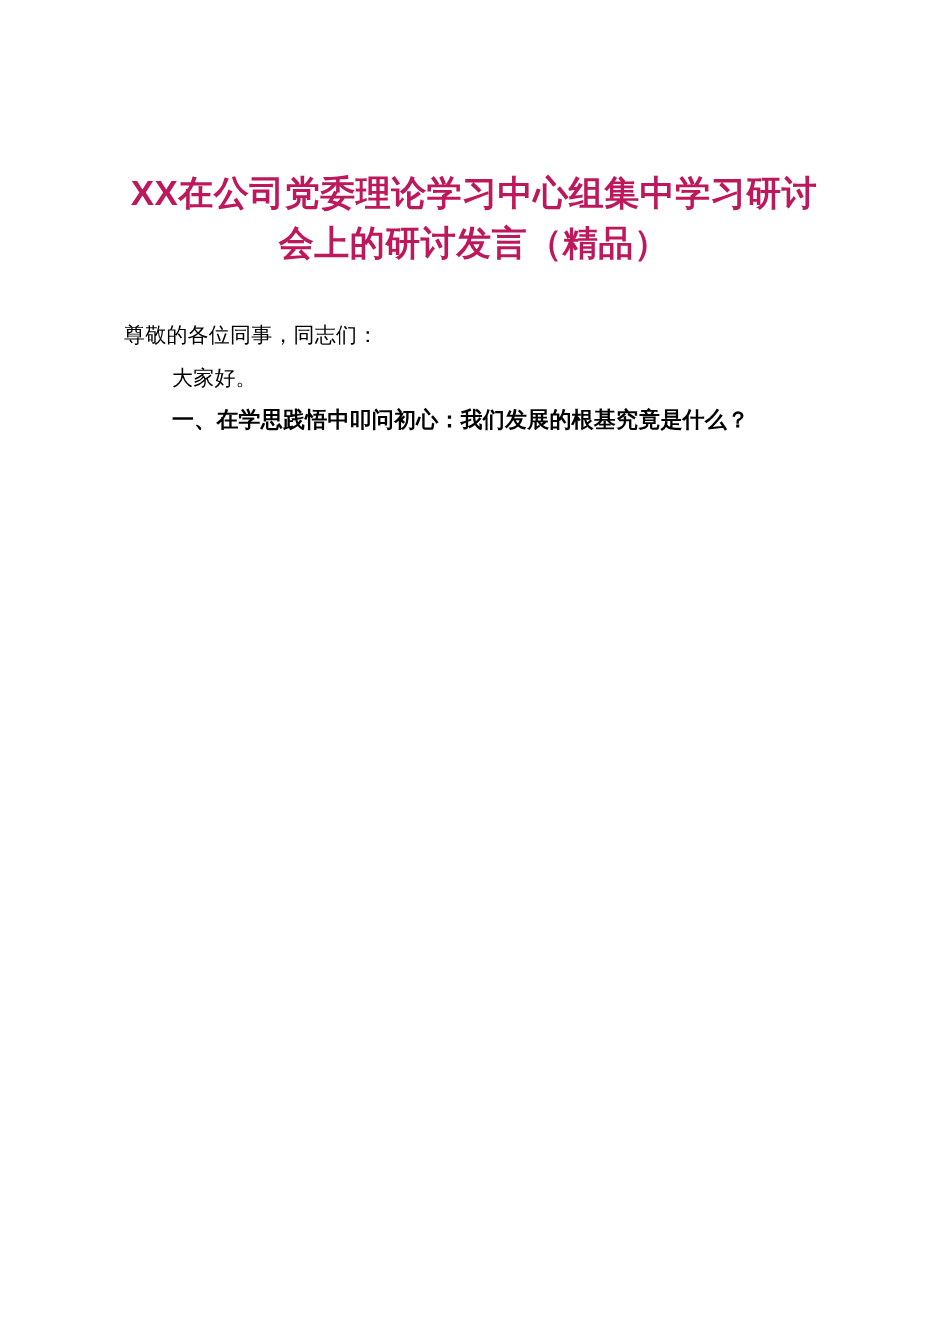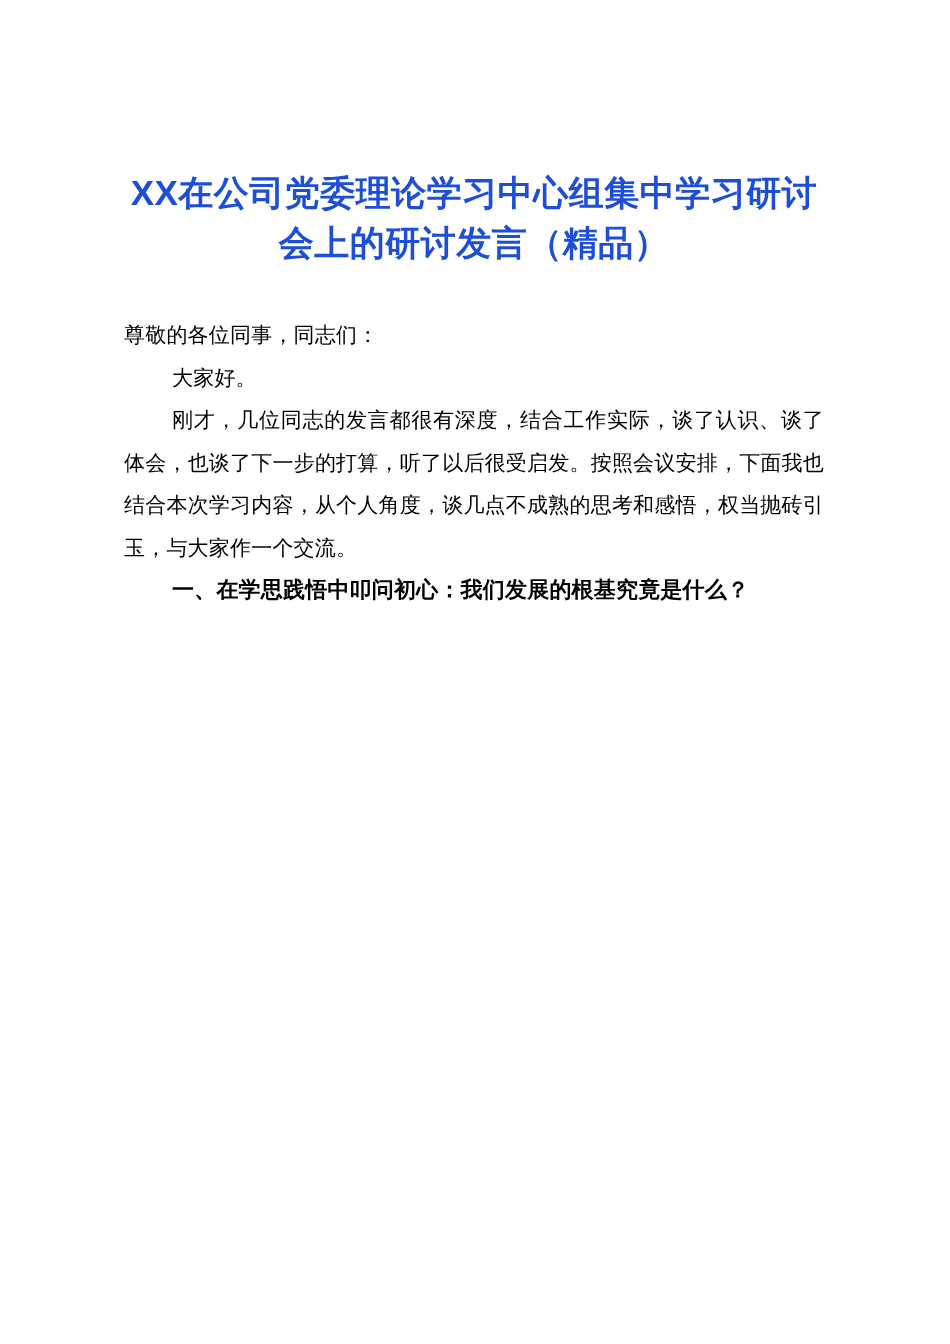--- a/index.html
+++ b/index.html
@@ -23,21 +23,21 @@
     width: 700px;
   }
   .doc-title {
     font-family: "Liberation Sans", "DejaVu Sans", sans-serif;
     font-weight: bold;
     font-size: 35px;
     line-height: 50px;
     text-align: center;
     letter-spacing: 0.5px;
     margin: 0 0 46px 0;
-    color: #1d4ed8;
+    color: #be185d;
   }
   .para {
     font-size: 21px;
     line-height: 42.5px;
     text-align: justify;
     text-justify: inter-ideograph;
     margin: 0 0 0 0;
     letter-spacing: 0.2px;
   }
   .para.indent {
@@ -52,16 +52,15 @@
 </style>
 </head>
 <body>
 
 <div class="page">
   <div class="content">
     <h1 class="doc-title">XX在公司党委理论学习中心组集中学习研讨会上的研讨发言（精品）</h1>
 
     <p class="para">尊敬的各位同事，同志们：</p>
     <p class="para indent">大家好。</p>
-    <p class="para indent">刚才，几位同志的发言都很有深度，结合工作实际，谈了认识、谈了体会，也谈了下一步的打算，听了以后很受启发。按照会议安排，下面我也结合本次学习内容，从个人角度，谈几点不成熟的思考和感悟，权当抛砖引玉，与大家作一个交流。</p>
     <p class="para heading">一、在学思践悟中叩问初心：我们发展的根基究竟是什么？</p>
   </div>
 </div>
 
 </body></html>

